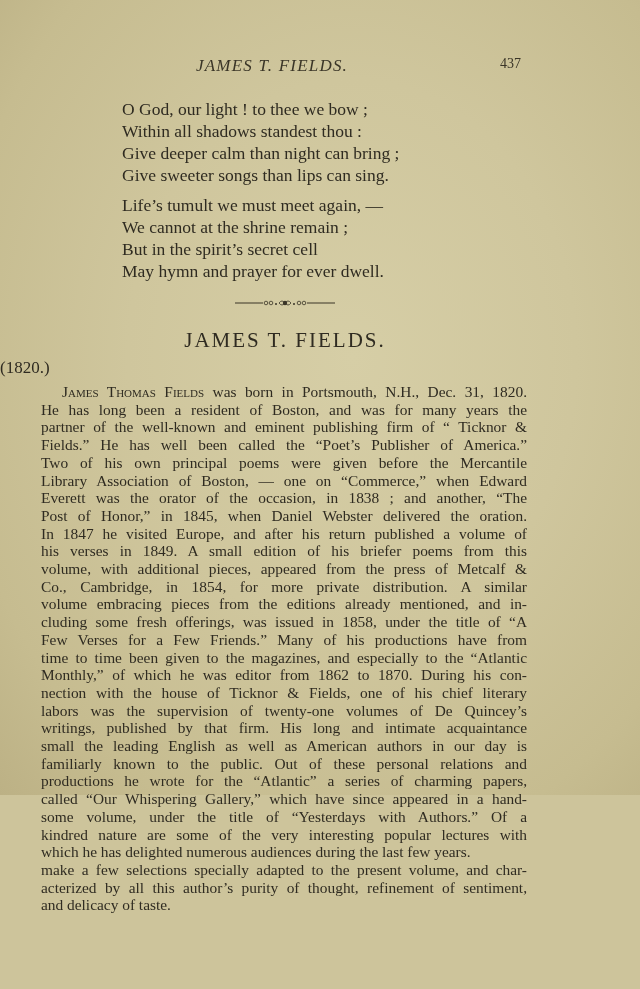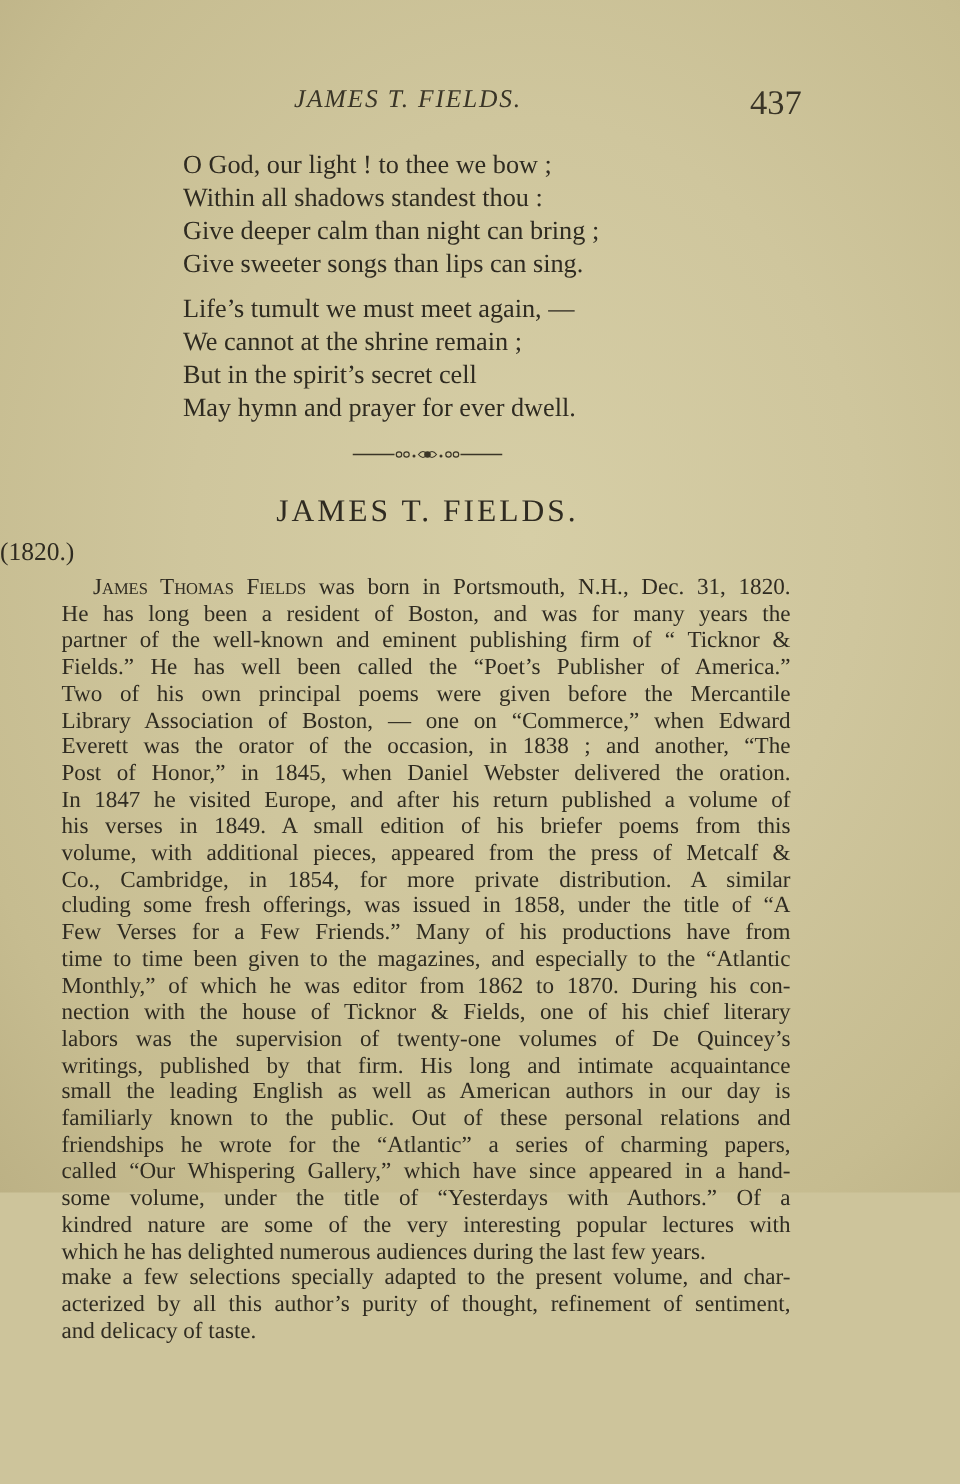--- a/index.html
+++ b/index.html
@@ -34,21 +34,21 @@
       top: 0;
       font-style: italic;
       font-size: 17px;
       letter-spacing: 1.2px;
       color: #3a3527;
     }
     .page-number {
       position: absolute;
       left: 500px;
       top: 0;
-      font-size: 23px;
+      font-size: 14px;
       color: #3a3527;
     }
     .poem {
       position: absolute;
       left: 122px;
       top: 98px;
     }
     .stanza {
       margin-bottom: 8px;
     }
@@ -159,30 +159,31 @@
     <div class="prose-line">partner of the well-known and eminent publishing firm of “ Ticknor &amp;</div>
     <div class="prose-line">Fields.”  He has well been called the “Poet’s Publisher of America.”</div>
     <div class="prose-line">Two of his own principal poems were given before the Mercantile</div>
     <div class="prose-line">Library Association of Boston, — one on “Commerce,” when Edward</div>
     <div class="prose-line">Everett was the orator of the occasion, in 1838 ; and another, “The</div>
     <div class="prose-line">Post of Honor,” in 1845, when Daniel Webster delivered the oration.</div>
     <div class="prose-line">In 1847 he visited Europe, and after his return published a volume of</div>
     <div class="prose-line">his verses in 1849.  A small edition of his briefer poems from this</div>
     <div class="prose-line">volume, with additional pieces, appeared from the press of Metcalf &amp;</div>
     <div class="prose-line">Co., Cambridge, in 1854, for more private distribution.  A similar</div>
+    <div class="prose-line">volume embracing pieces from the editions already mentioned, and in-</div>
     <div class="prose-line">cluding some fresh offerings, was issued in 1858, under the title of “A</div>
     <div class="prose-line">Few Verses for a Few Friends.”  Many of his productions have from</div>
     <div class="prose-line">time to time been given to the magazines, and especially to the “Atlantic</div>
     <div class="prose-line">Monthly,” of which he was editor from 1862 to 1870.  During his con-</div>
     <div class="prose-line">nection with the house of Ticknor &amp; Fields, one of his chief literary</div>
     <div class="prose-line">labors was the supervision of twenty-one volumes of De Quincey’s</div>
     <div class="prose-line">writings, published by that firm.  His long and intimate acquaintance</div>
     <div class="prose-line">small the leading English as well as American authors in our day is</div>
     <div class="prose-line">familiarly known to the public.  Out of these personal relations and</div>
-    <div class="prose-line">friendships he wrote for the “Atlantic” a series of charming papers,</div>
+    <div class="prose-line">productions he wrote for the “Atlantic” a series of charming papers,</div>
     <div class="prose-line">called “Our Whispering Gallery,” which have since appeared in a hand-</div>
     <div class="prose-line">some volume, under the title of “Yesterdays with Authors.”  Of a</div>
     <div class="prose-line">kindred nature are some of the very interesting popular lectures with</div>
     <div class="prose-line last">which he has delighted numerous audiences during the last few years.</div>
 
     <div class="prose-line">make a few selections specially adapted to the present volume, and char-</div>
     <div class="prose-line">acterized by all this author’s purity of thought, refinement of sentiment,</div>
     <div class="prose-line last">and delicacy of taste.</div>
   </div>
 

